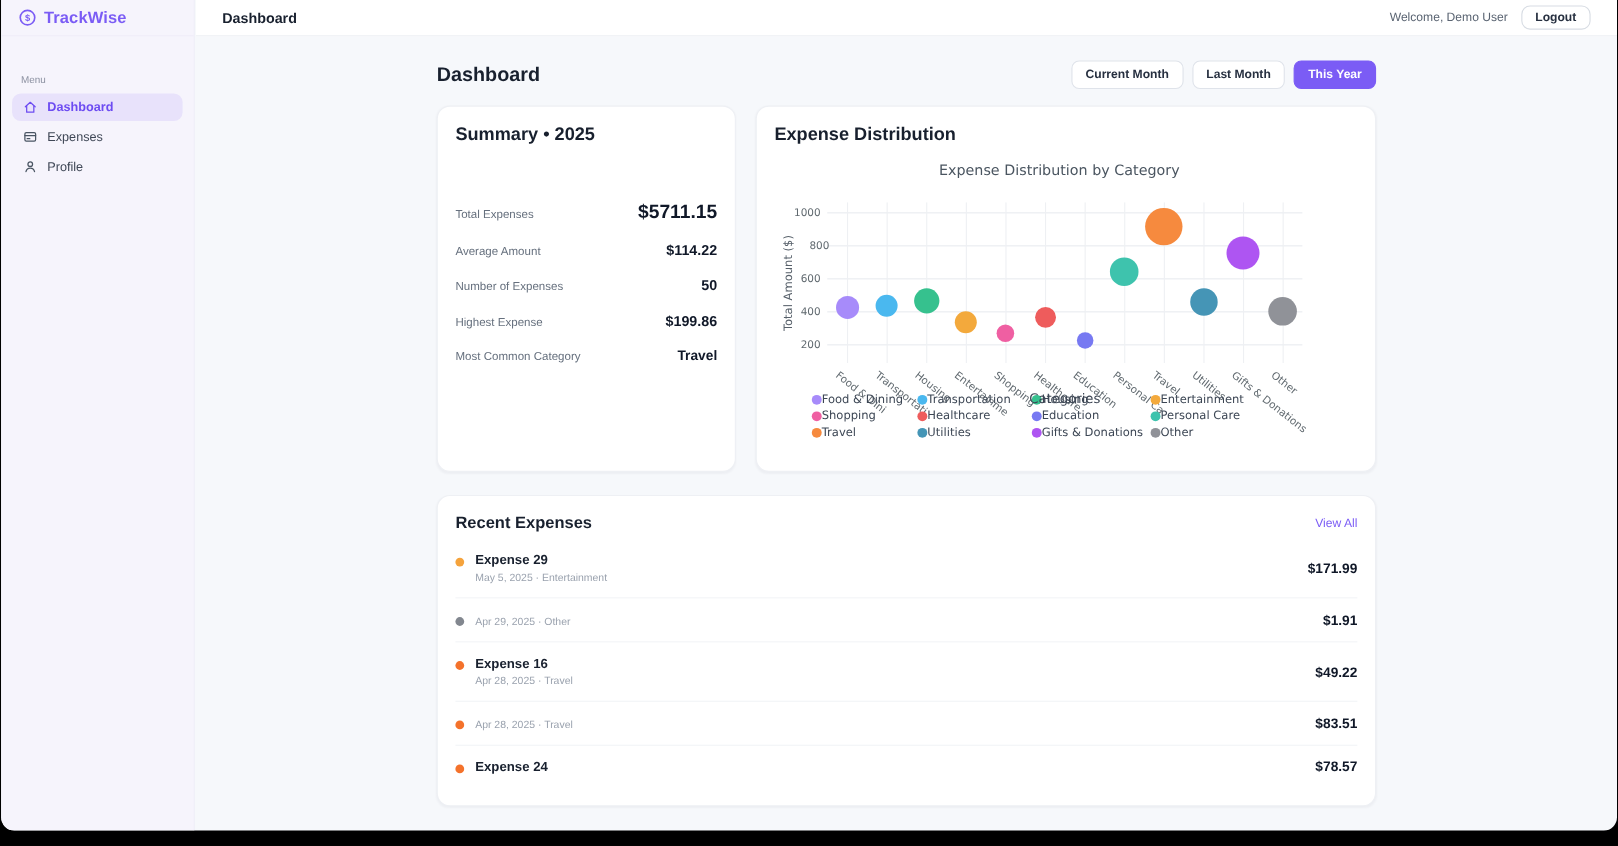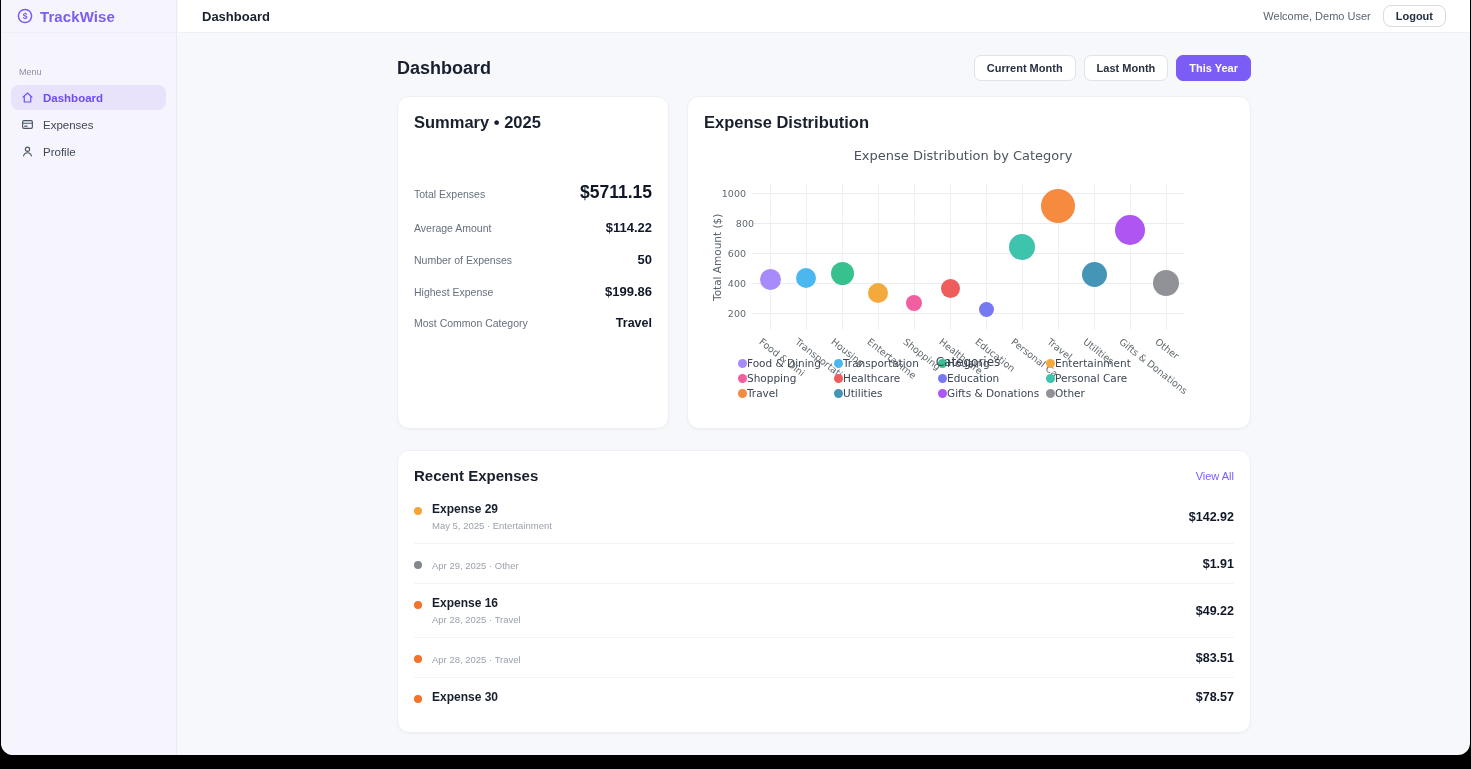--- a/index.html
+++ b/index.html
@@ -297,21 +297,21 @@
           <h2 class="recent-title">Recent Expenses</h2>
           <a class="view-all">View All</a>
         </div>
         <div class="exp-list">
           <div class="exp-row">
             <span class="exp-dot" style="background: rgb(245, 163, 60);"></span>
             <div class="exp-main">
               <div class="exp-name">Expense 29</div>
               <div class="exp-meta">May 5, 2025 · Entertainment</div>
             </div>
-            <span class="exp-amount">$142.92</span>
+            <span class="exp-amount">$171.99</span>
           </div>
           <div class="exp-row">
             <span class="exp-dot" style="background: rgb(130, 135, 143);"></span>
             <div class="exp-main">
               <div class="exp-meta">Apr 29, 2025 · Other</div>
             </div>
             <span class="exp-amount">$1.91</span>
           </div>
           <div class="exp-row">
             <span class="exp-dot" style="background: rgb(244, 114, 43);"></span>
@@ -324,21 +324,21 @@
           <div class="exp-row">
             <span class="exp-dot" style="background: rgb(244, 114, 43);"></span>
             <div class="exp-main">
               <div class="exp-meta">Apr 28, 2025 · Travel</div>
             </div>
             <span class="exp-amount">$83.51</span>
           </div>
           <div class="exp-row">
             <span class="exp-dot" style="background: rgb(244, 114, 43);"></span>
             <div class="exp-main">
-              <div class="exp-name">Expense 30</div>
+              <div class="exp-name">Expense 24</div>
             </div>
             <span class="exp-amount">$78.57</span>
           </div>
         </div>
       </section>
     </div>
   </main>
 </div>
 
 </body></html>

